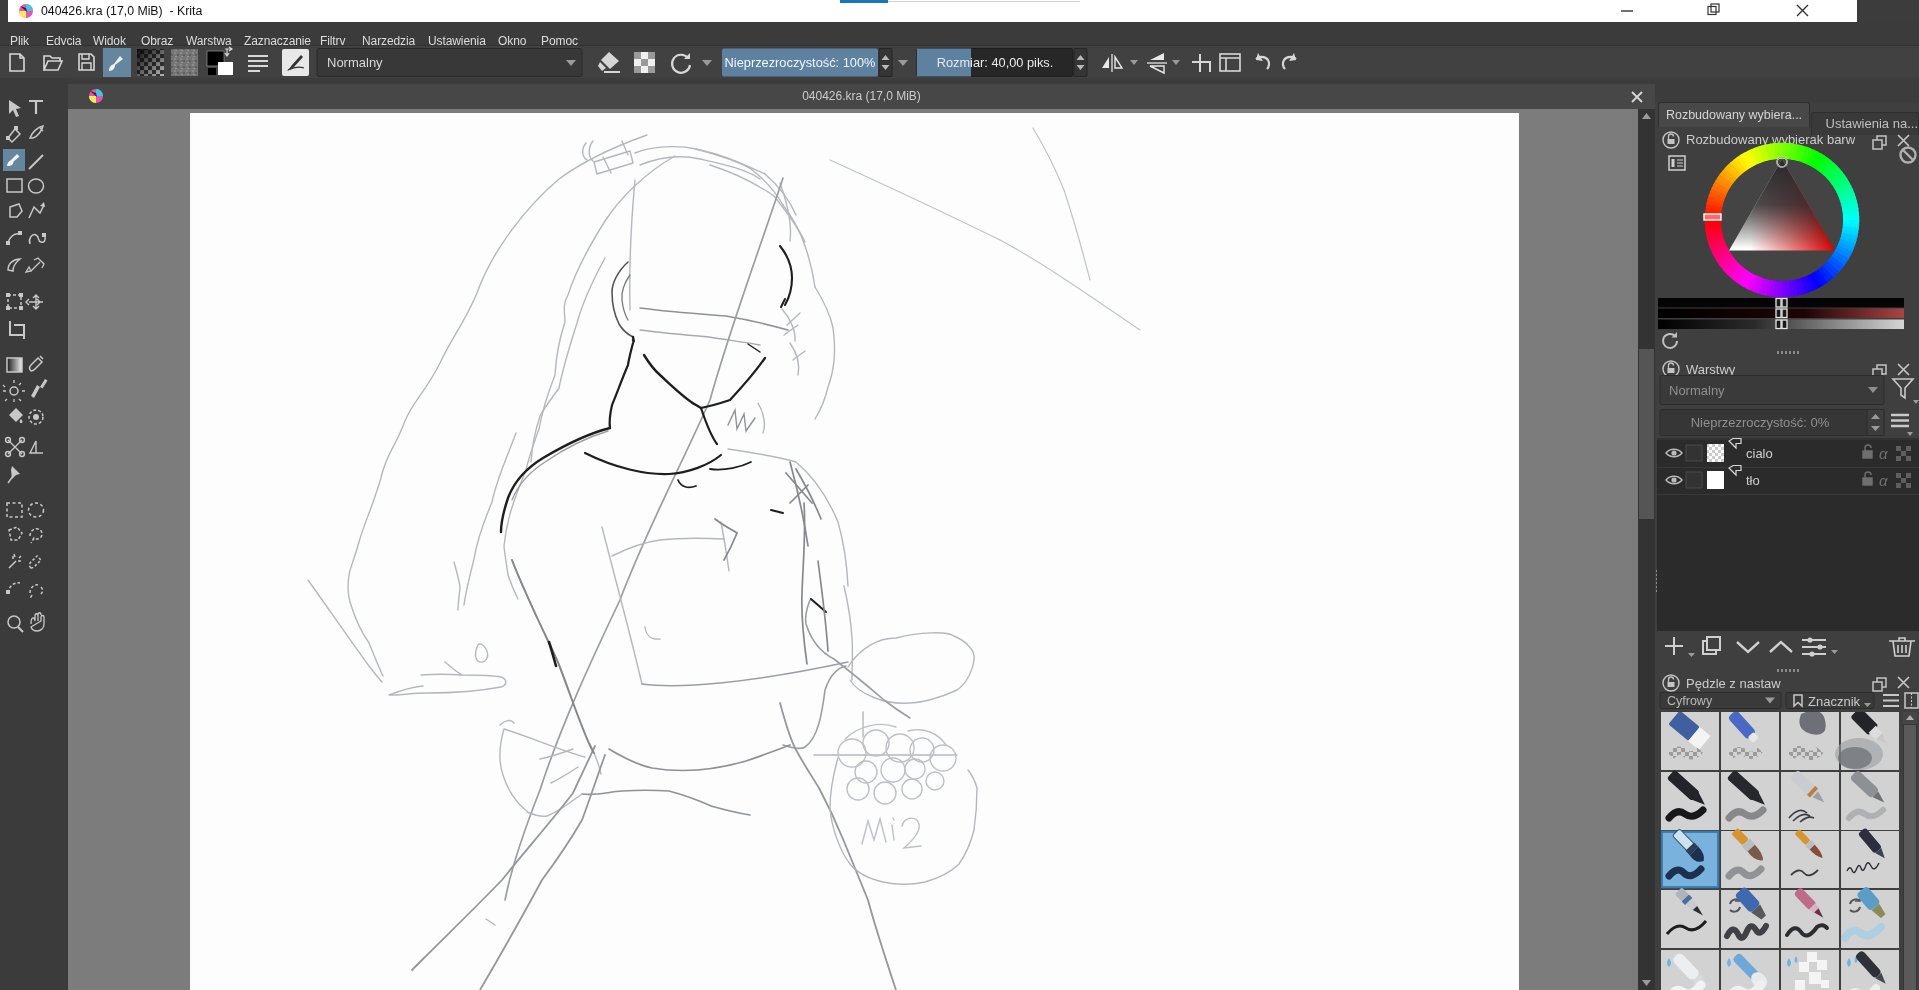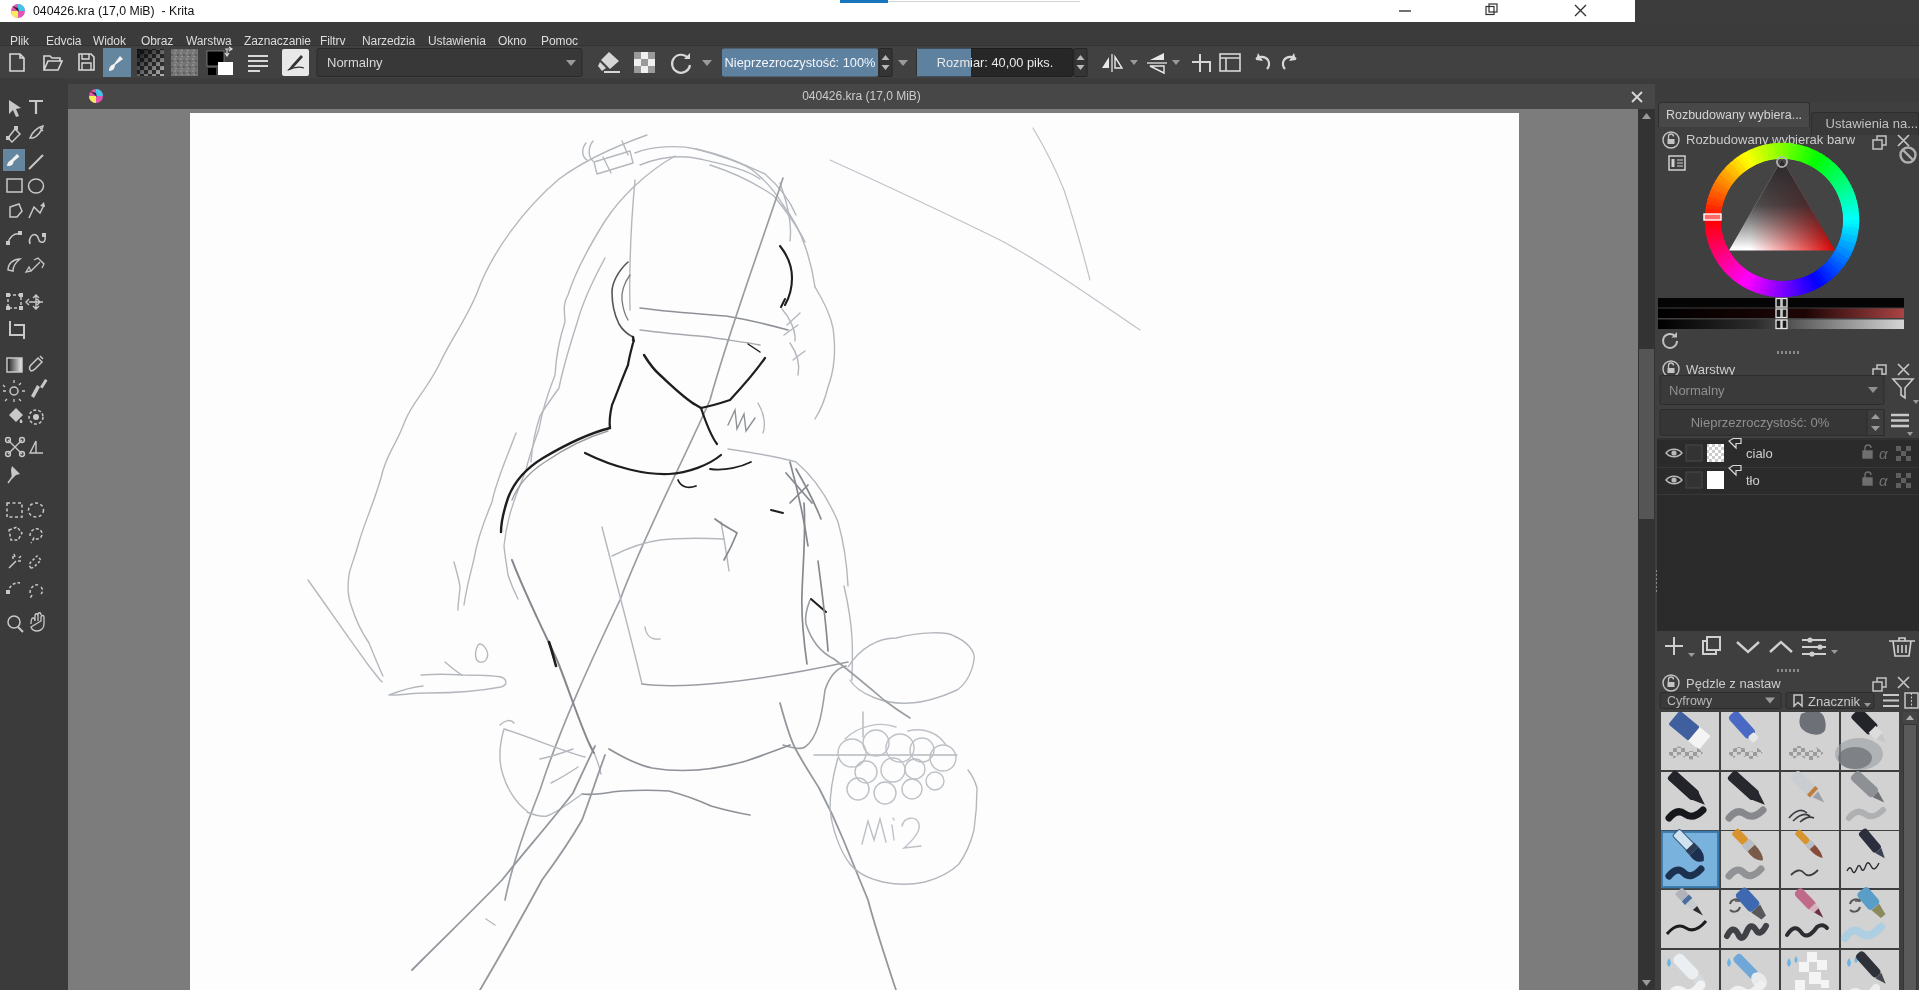--- a/index.html
+++ b/index.html
@@ -1,18 +1,18 @@
 <!DOCTYPE html>
 <html><head>
 <meta charset="utf-8">
 <style>
 * { margin:0; padding:0; box-sizing:border-box; }
 html,body { width:1919px; height:990px; overflow:hidden; background:#3c3c3c;
   font-family:"Liberation Sans", sans-serif; }
-#titlebar { position:absolute; left:0; top:0; width:1635px; height:22px; background:#ffffff; }
+#titlebar { position:absolute; left:8px; top:0; width:1849px; height:22px; background:#ffffff; }
 #titlebar .title { position:absolute; left:33px; top:4px; font-size:12.3px; color:#111; }
 #bluebit { position:absolute; left:840px; top:0; width:48px; height:3px; background:#1976bd; }
 #graybit { position:absolute; left:888px; top:1px; width:192px; height:1px; background:#cfd4d8; }
 #menubar { position:absolute; left:0; top:22px; width:1919px; height:23px; background:#3b3b3b; }
 #menubar .mi { position:absolute; top:12px; font-size:12px; letter-spacing:-0.1px; color:#dcdcdc; }
 #menubar .mi u { text-decoration:underline; }
 #toolbar { position:absolute; left:0; top:45px; width:1919px; height:33px; background:#414141; border-top:1px solid #333; }
 #toolbox { position:absolute; left:0; top:78px; width:68px; height:912px; background:#3b3b3b; }
 #mdi { position:absolute; left:68px; top:78px; width:1587px; height:912px; background:#3c3c3c; }
 #subtitle { position:absolute; left:0px; top:6px; width:1587px; height:25px; background:#474747; }

